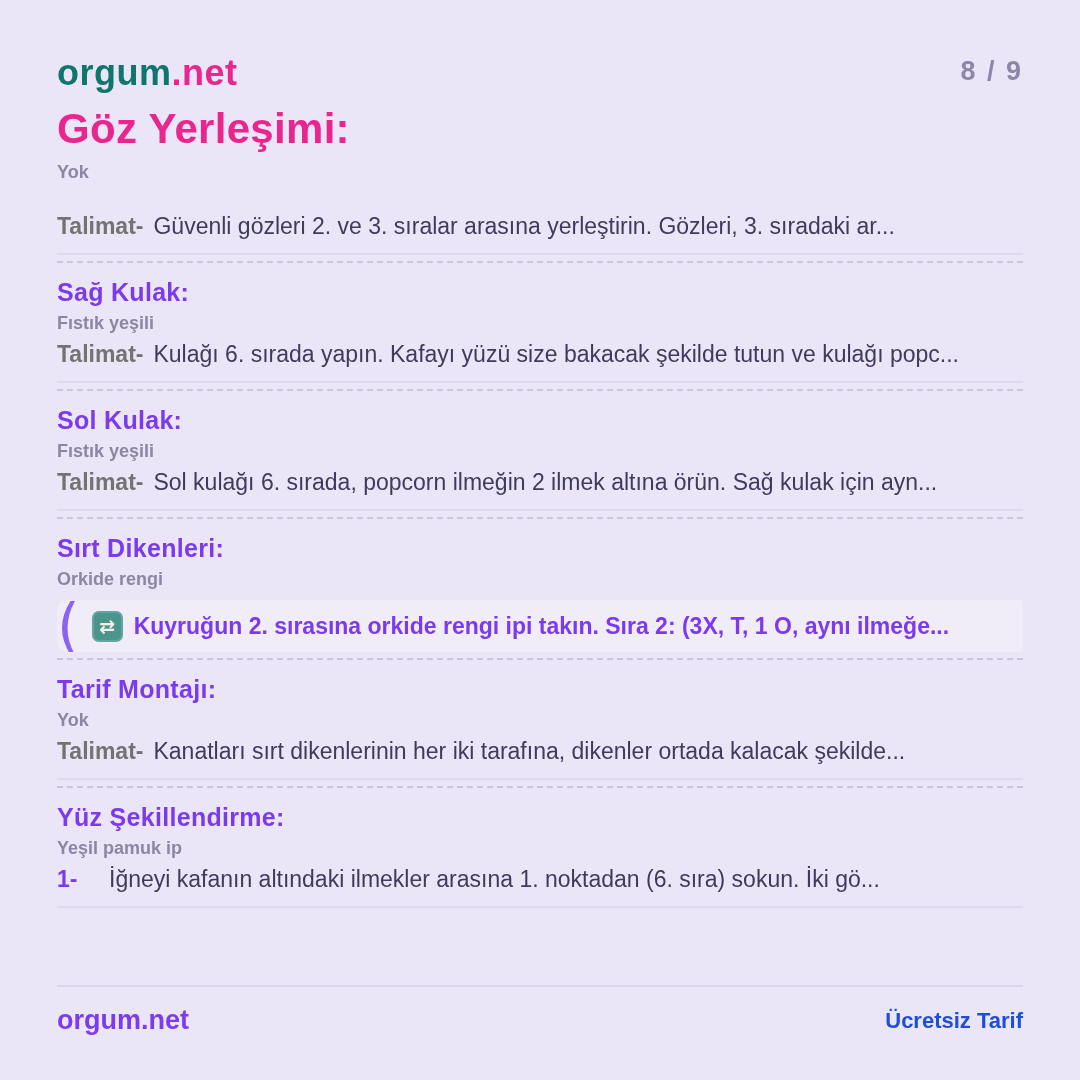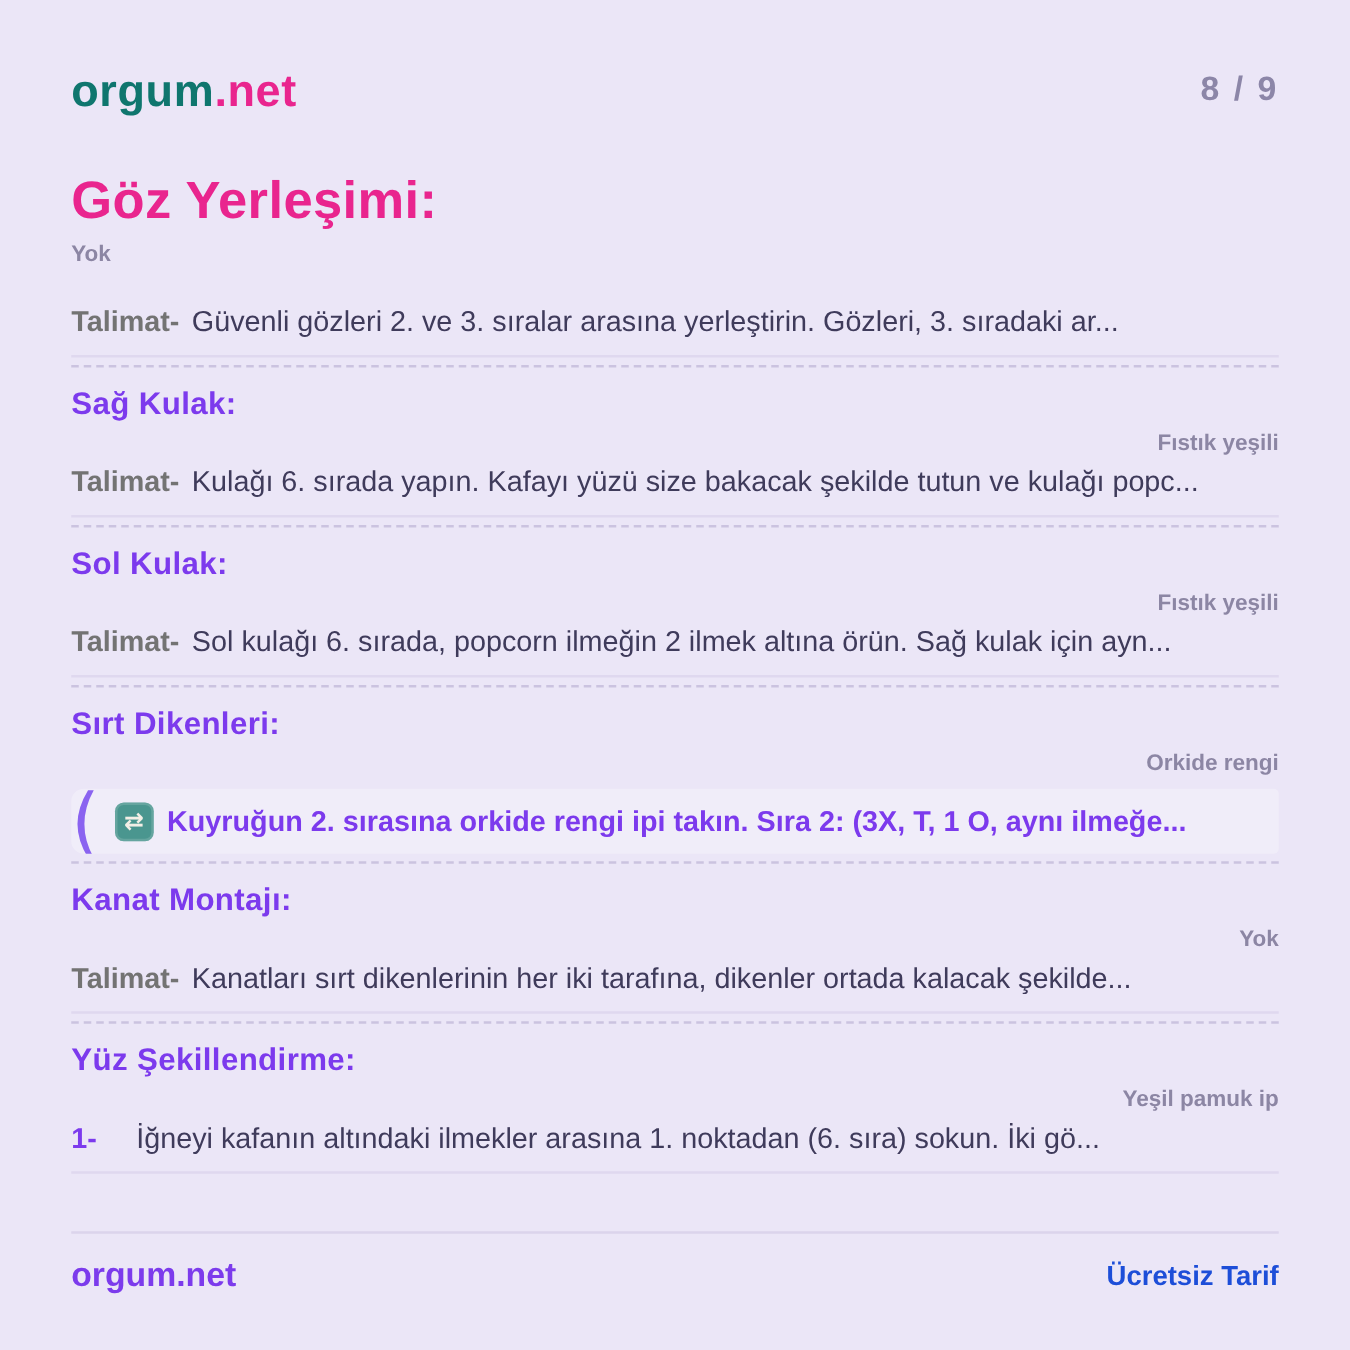--- a/index.html
+++ b/index.html
@@ -13,24 +13,24 @@
   .content{
     position:absolute;top:0;left:0;right:0;height:982px;
     overflow:hidden;
     padding:52px 57px 0 57px;box-sizing:border-box;
   }
   .header{display:flex;justify-content:space-between;align-items:flex-start;height:40px;}
   .brand{font-size:36px;font-weight:800;letter-spacing:.5px;}
   .brand .b1{color:#0f766e;}
   .brand .b2{color:#E9258E;}
   .page-indicator{font-size:27px;font-weight:800;color:#8C86A8;letter-spacing:2px;margin-top:4px;}
-  .title{margin-top:46px;font-size:42px;line-height:44px;font-weight:800;color:#E9258E;letter-spacing:.3px;}
+  .title{margin-top:15px;font-size:42px;line-height:44px;font-weight:800;color:#E9258E;letter-spacing:.3px;}
   .subtitle{margin-top:10px;font-size:18px;line-height:22px;font-weight:600;color:#8C86A4;}
   .sec-heading{margin-top:14px;font-size:25px;line-height:30px;font-weight:800;color:#7C3AED;letter-spacing:.3px;}
-  .sec-sub{margin-top:5px;font-size:18px;line-height:22px;font-weight:600;color:#8C86A4;text-align:right;}
+  .sec-sub{margin-top:5px;font-size:18px;line-height:22px;font-weight:600;color:#8C86A4;}
   .row{
     margin-top:5px;padding-bottom:12px;border-bottom:2px solid #DFD8EF;
     font-size:23px;line-height:30px;white-space:nowrap;overflow:hidden;color:#3F3B5B;
   }
   .row.first{margin-top:28px;}
   .row .lbl{color:#737373;font-weight:700;margin-right:10px;}
   .row .num{display:inline-block;min-width:52px;color:#7C3AED;font-weight:800;}
   .dashed{border:none;border-top:2px dashed #CBC3E0;margin:6px 0 0 0;}
   .note{
     margin-top:10px;display:flex;align-items:center;height:52px;
@@ -91,21 +91,21 @@
 
   <div class="sec-heading">Sırt Dikenleri:</div>
   <div class="sec-sub">Orkide rengi</div>
   <div class="note">
     <span class="bracket">(</span>
     <span class="icon">⇄</span>
     <span class="note-text">Kuyruğun 2. sırasına orkide rengi ipi takın. Sıra 2: (3X, T, 1 O, aynı ilmeğe...</span>
   </div>
   <hr class="dashed">
 
-  <div class="sec-heading">Kanat Montajı:</div>
+  <div class="sec-heading">Tarif Montajı:</div>
   <div class="sec-sub">Yok</div>
   <div class="row">
     <span class="lbl">Talimat-</span><span>Kanatları sırt dikenlerinin her iki tarafına, dikenler ortada kalacak şekilde...</span>
   </div>
   <hr class="dashed">
 
   <div class="sec-heading">Yüz Şekillendirme:</div>
   <div class="sec-sub">Yeşil pamuk ip</div>
   <div class="row">
     <span class="num">1-</span><span>İğneyi kafanın altındaki ilmekler arasına 1. noktadan (6. sıra) sokun. İki gö...</span>

